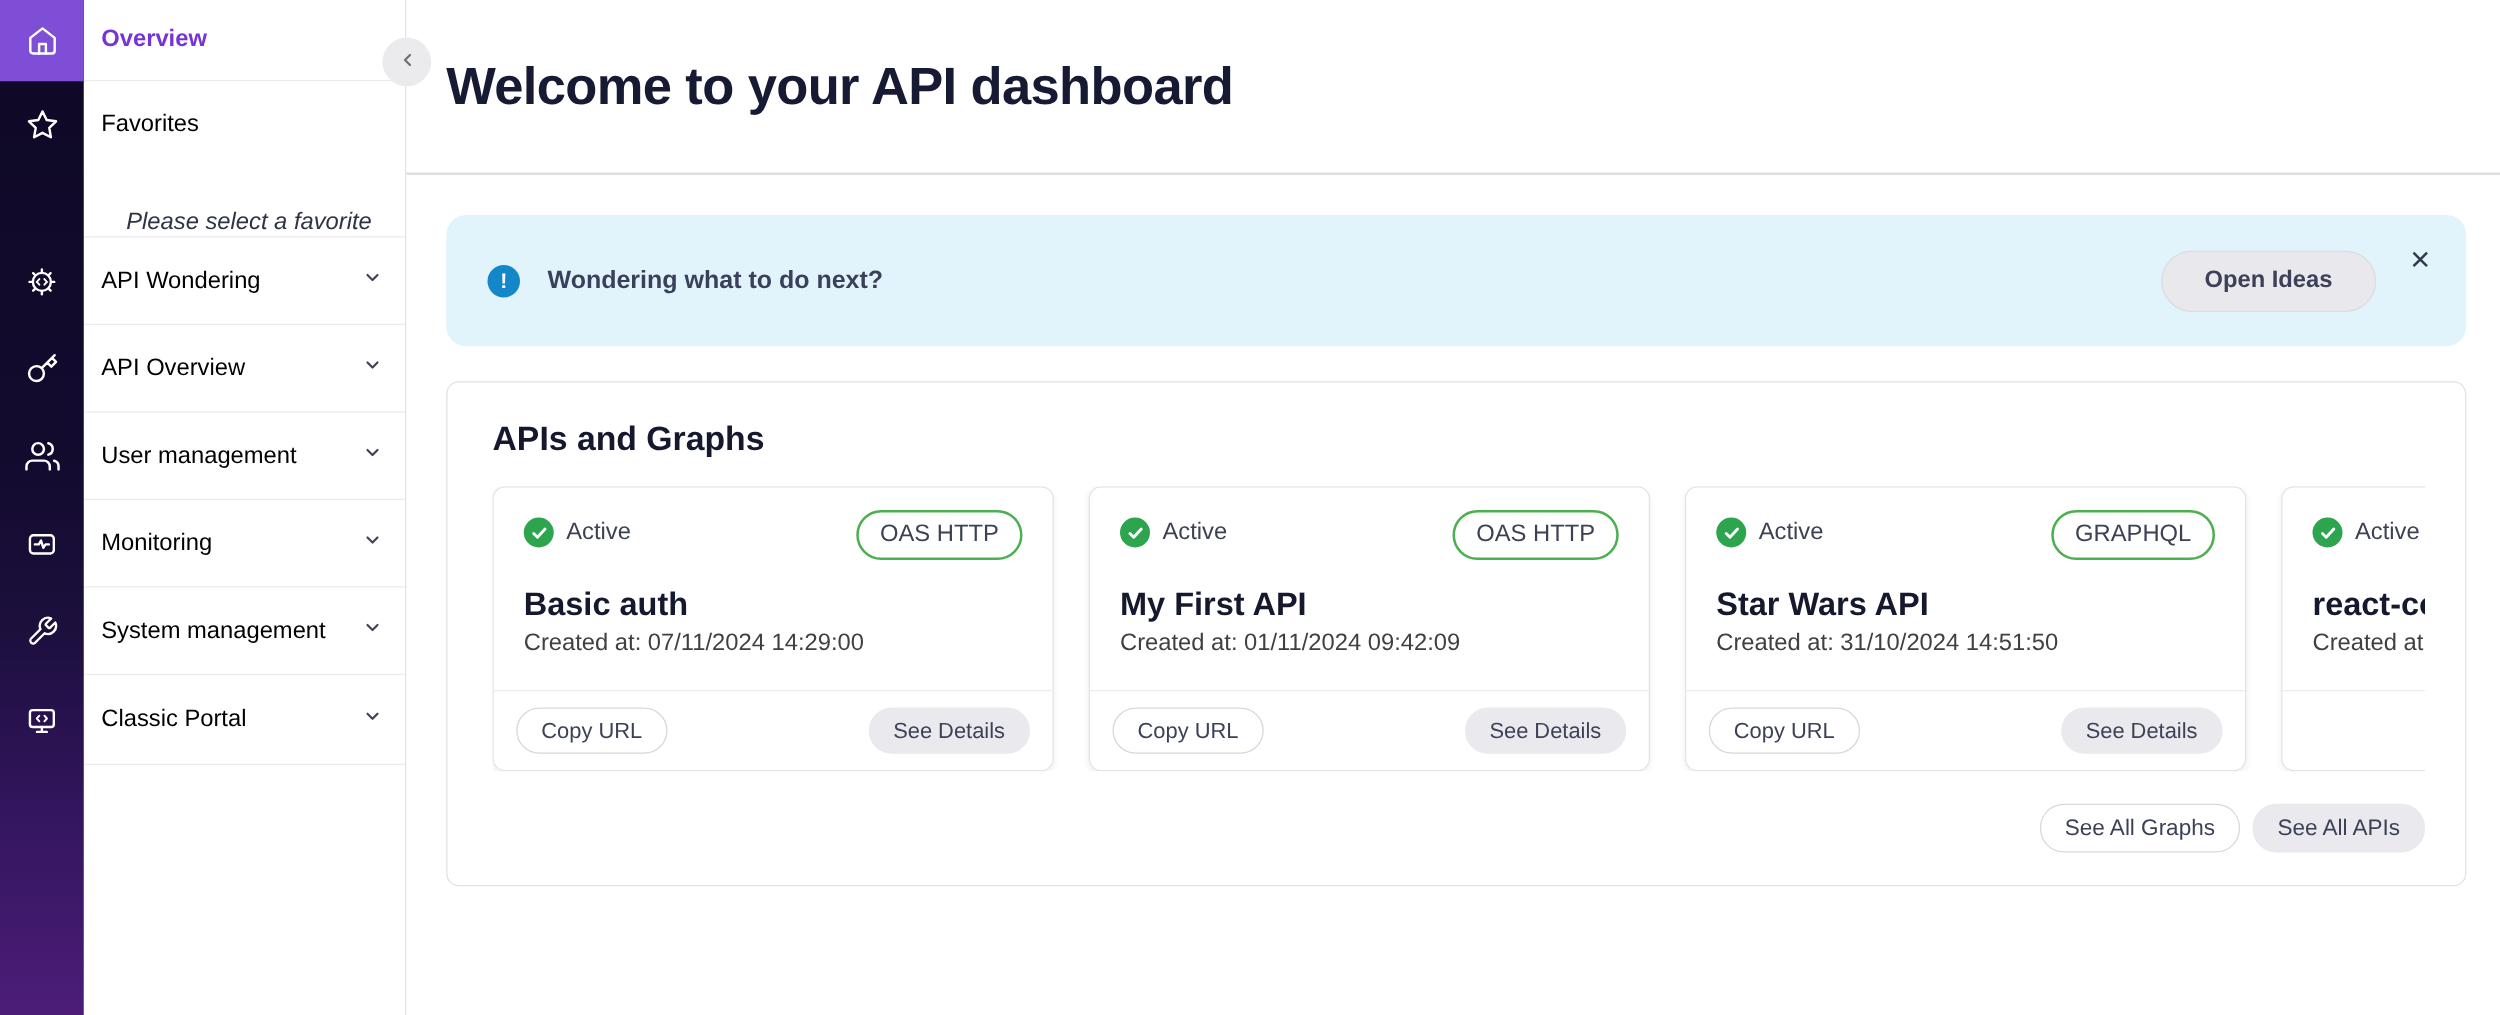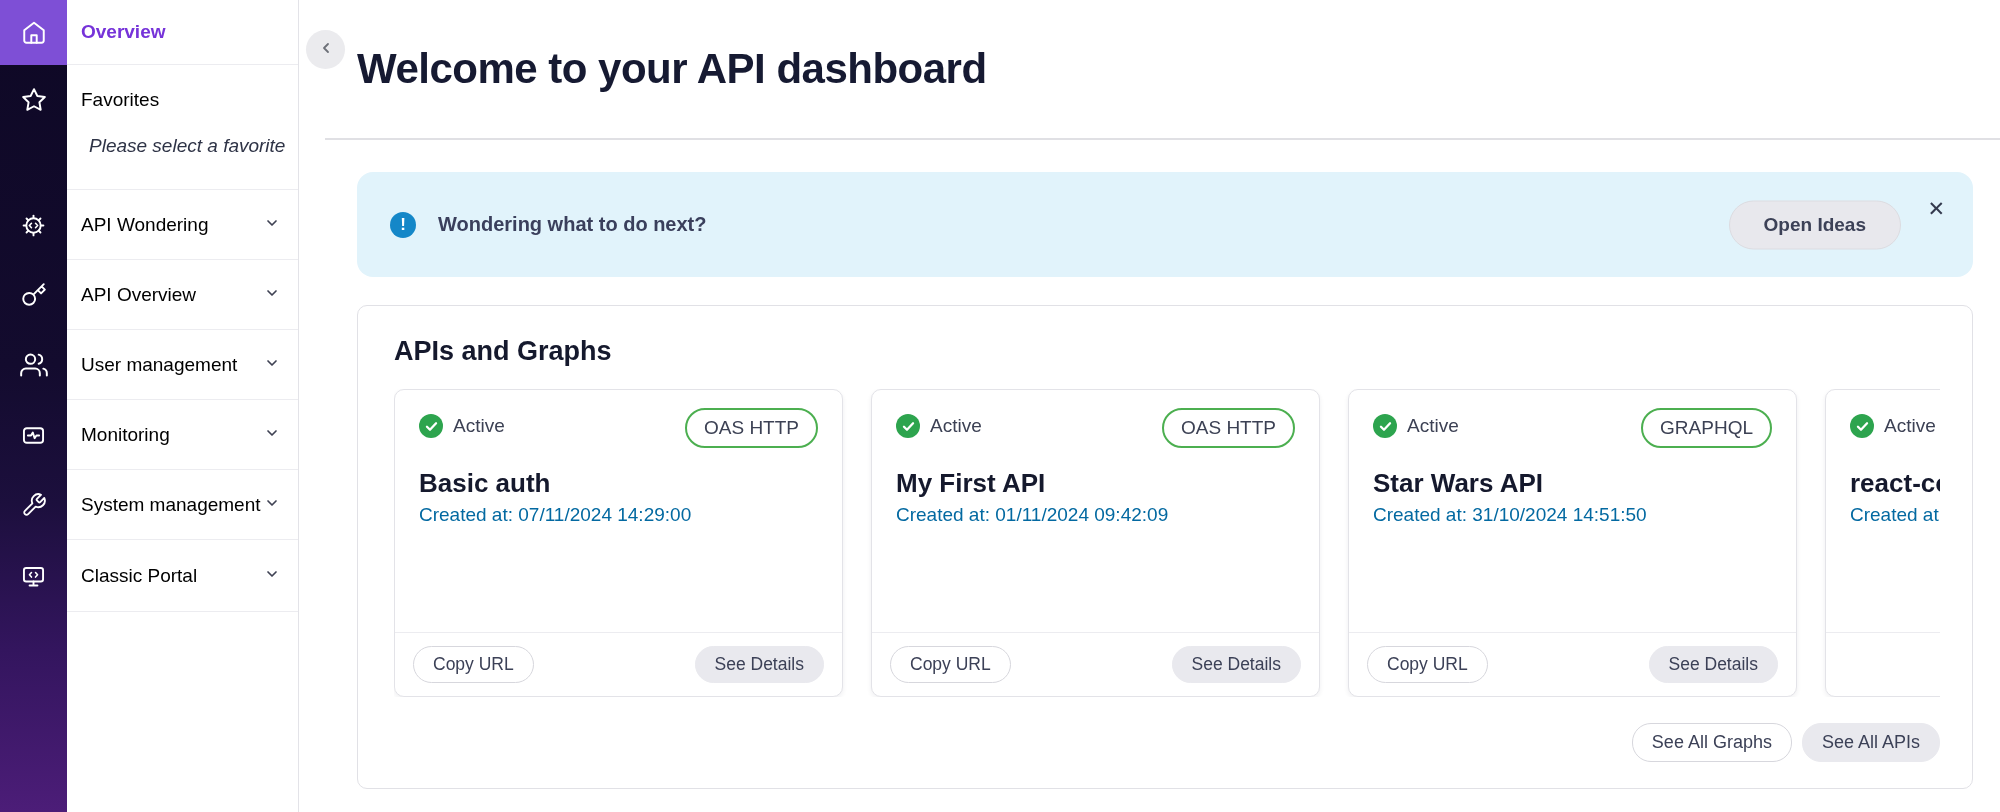--- a/index.html
+++ b/index.html
@@ -14,32 +14,32 @@
     position:absolute; left:0; top:0; width:67px; height:812px;
     background:linear-gradient(180deg,#0e0825 0%,#130b2e 45%,#1c0f3d 62%,#33155e 80%,#4c1d78 100%);
     z-index:3;
   }
   .rail-cell { display:flex; align-items:center; justify-content:center; cursor:pointer; }
   .rail-cell svg { display:block; }
   .rail-cell.active { background:#7e4fd6; }
 
   
   .menu {
-    position:absolute; left:67px; top:0; width:232px; height:812px;
+    position:absolute; left:67px; top:0; width:258px; height:812px;
     background:#ffffff; border-right:1px solid #e3e3e8; z-index:2;
   }
   .menu-row {
     display:flex; align-items:center; justify-content:space-between;
     padding:0 18px 0 14px; font-size:19px; color:#000000; cursor:pointer;
   }
   .menu-row .chev { flex:0 0 auto; }
   .menu-row.active { color:#7633d9; font-weight:700; }
   .bb { border-bottom:1px solid #ececf0; }
   .menu-hint {
-    display:flex; align-items:flex-start; padding-left:22px;
+    display:flex; align-items:flex-end; padding-left:34px;
     font-size:19px; font-style:italic; color:#2e3346;
   }
 
   
   .h65{height:65px;} .h70{height:70px;} .h55{height:55px;} .h72{height:72px;}
 
   
   .collapse-btn {
     position:absolute; left:306px; top:30px; width:39px; height:39px;
     border-radius:50%; background:#ebebee; border:none; cursor:pointer;
@@ -81,39 +81,39 @@
 
   
   .panel {
     margin:28px 27px 0 32px; border:1px solid #e1e1e6; border-radius:10px;
     background:#fff; padding:30px 32px 26px 36px;
   }
   .panel h2 { font-size:27px; font-weight:700; color:#15192d; margin-bottom:22px; }
 
   .cards-row { display:flex; gap:28px; overflow:hidden; }
   .card {
-    flex:0 0 449px; height:308px; background:#fff;
+    flex:0 0 449px; height:228px; background:#fff;
     border:1px solid #e3e3e8; border-radius:10px;
     box-shadow:0 2px 5px rgba(25,28,50,.07);
     display:flex; flex-direction:column;
   }
   .card-body { padding:24px 24px 0 24px; flex:1 1 auto; }
   .status-row { display:flex; align-items:center; margin-bottom:30px; position:relative; }
   .check-icon {
     width:24px; height:24px; border-radius:50%; background:#2da44e;
     display:flex; align-items:center; justify-content:center; flex:0 0 auto;
   }
   .status-label { margin-left:10px; font-size:19px; color:#3c4154; }
   .badge {
     position:absolute; right:0; top:-6px;
     border:2px solid #4caf50; border-radius:20px; padding:7px 17px;
     font-size:19px; color:#3c4154; background:#fff; white-space:nowrap;
   }
   .api-name { font-size:26px; font-weight:700; color:#15192d; white-space:nowrap; }
-  .api-created { font-size:19px; color:#0369a1; margin-top:5px; white-space:nowrap; }
+  .api-created { font-size:19px; color:#404040; margin-top:5px; white-space:nowrap; }
   .card-footer {
     border-top:1px solid #ececf0; padding:13px 18px;
     display:flex; justify-content:space-between; gap:10px; min-height:64px;
   }
   .pill {
     height:37px; padding:0 19px; border-radius:19px; cursor:pointer;
     font-family:inherit; font-size:17.5px; color:#3c4157; white-space:nowrap;
   }
   .pill.ghost { background:#fff; border:1px solid #d7d7dd; }
   .pill.solid { background:#e9e9ee; border:1px solid #e9e9ee; }

